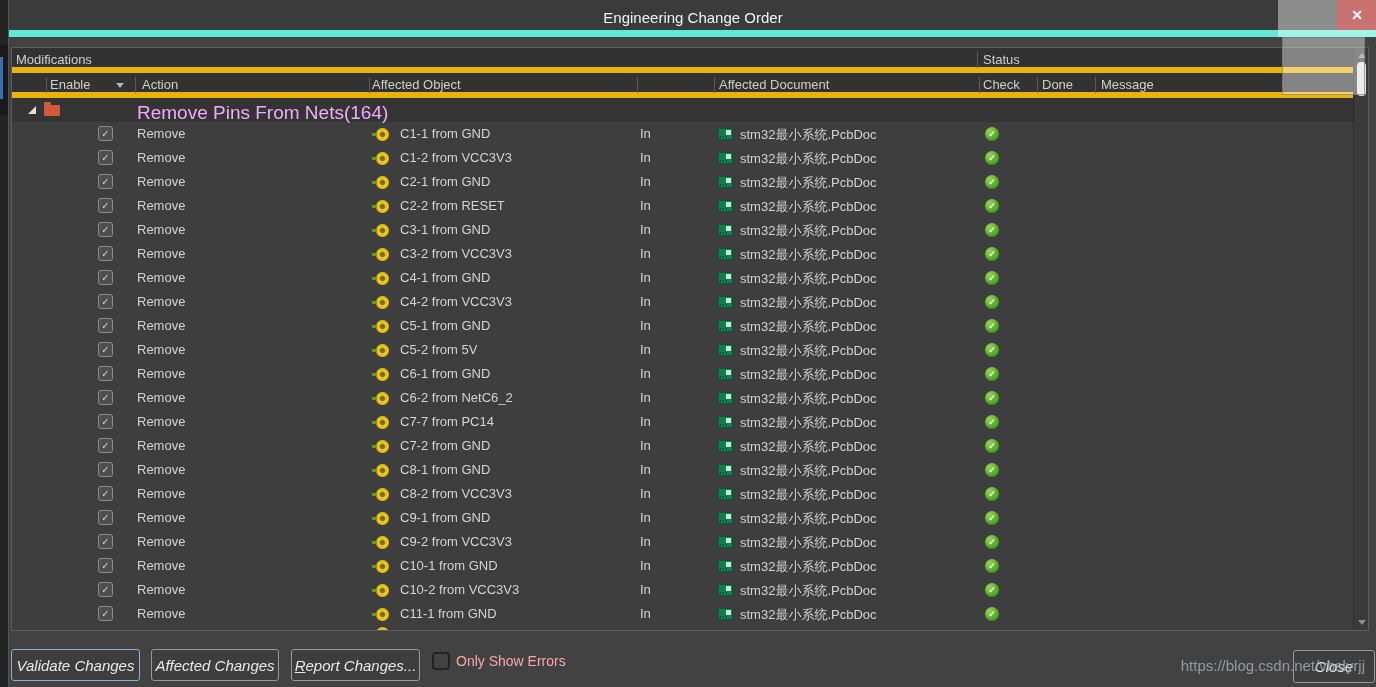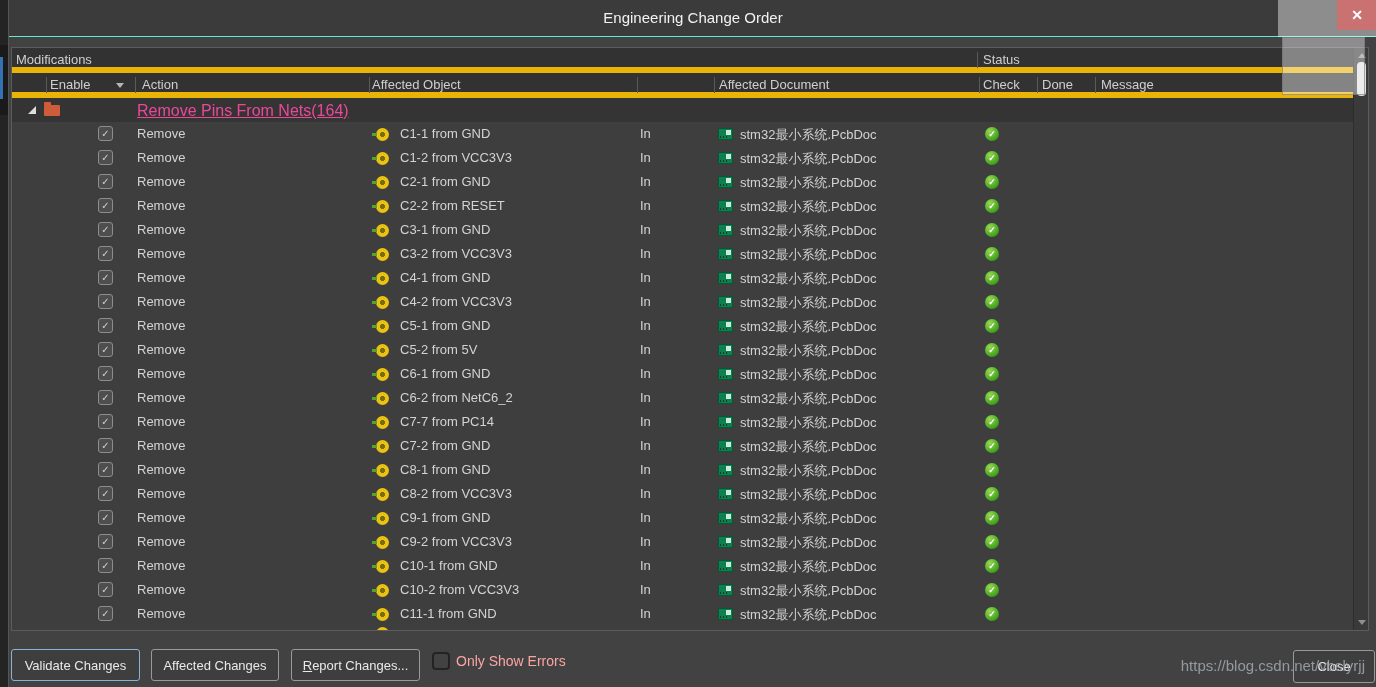--- a/index.html
+++ b/index.html
@@ -6,21 +6,21 @@
   html,body { width:1376px; height:687px; overflow:hidden; }
   body { position:relative; background:#1d1d1d; font-family:"Liberation Sans", sans-serif; }
 
   
   .app-strip { position:absolute; left:0; top:0; width:8px; height:687px; background:#242424; }
   .app-strip .dark-seg { position:absolute; left:0; top:45px; width:8px; height:70px; background:#1a1a1a; }
   .app-strip .strip-blue { position:absolute; left:0; top:57px; width:3px; height:42px; background:#3472b4; }
 
   
   .dialog { position:absolute; left:8px; top:0; width:1368px; height:687px; background:#424242; border-left:1px solid #555; }
-  .titlebar { position:absolute; left:0; top:0; width:1368px; height:37px; background:#3b3b3b; border-bottom:1px solid #5eead4; }
+  .titlebar { position:absolute; left:0; top:0; width:1368px; height:37px; background:#3b3b3b; border-bottom:7px solid #5eead4; }
   .title { position:absolute; left:0; right:0; top:9px; text-align:center; color:#f2f2f2; font-size:15px; }
   .close-btn { position:absolute; right:0; top:0; width:40px; height:30px; background:#ca7171; z-index:10;
                display:flex; align-items:center; justify-content:center; cursor:pointer; }
   .close-btn span { color:#fff; font-size:14px; font-weight:bold; }
 
   
   .grid { position:absolute; left:2px; top:47px; width:1358px; height:584px; background:#3e3e3e; border:1px solid #5c5c5c; }
   .band { position:absolute; left:0; width:1341px; height:25px; background:#323232; border-bottom:6px solid #eab308; color:#cfcfcf; font-size:13px; }
   .band1 { top:0; }
   .band2 { top:25px; }
@@ -31,21 +31,21 @@
   .sep.s625 { left:625px; } .sep.s702 { left:702px; } .sep.s967 { left:967px; } .sep.s1025 { left:1025px; } .sep.s1083 { left:1083px; }
   .hc.c0 { left:38px; } .hc.c1 { left:130px; } .hc.c2 { left:360px; } .hc.c3 { left:630px; }
   .hc.c4 { left:707px; } .hc.c5 { left:971px; } .hc.c6 { left:1030px; } .hc.c7 { left:1089px; }
   .dd-tri { position:absolute; left:104px; top:10px; width:0; height:0; border-left:4px solid transparent; border-right:4px solid transparent; border-top:5px solid #b5b5b5; }
 
   .gbody { position:absolute; left:0; top:50px; width:1341px; bottom:0; background:#3e3e3e; overflow:hidden; }
   .group-row { position:relative; height:24px; background:#343434; }
   .expander { position:absolute; left:16px; top:8px; width:0; height:0; border-left:8px solid transparent; border-bottom:8px solid #dedede; }
   .folder { position:absolute; left:32px; top:7px; width:16px; height:11px; background:#ce5b3a; border-radius:1px; }
   .folder::before { content:""; position:absolute; left:0; top:-3px; width:7px; height:3px; background:#ce5b3a; border-radius:1px 1px 0 0; }
-  .group-label { position:absolute; left:125px; top:4px; color:#ec4899; font-size:16px; white-space:nowrap;text-decoration:underline; }
+  .group-label { position:absolute; left:125px; top:4px; color:#f0abfc; font-size:19px; white-space:nowrap; }
 
   .grid-row { position:relative; height:24px; color:#d3d3d3; font-size:13px; }
   .grid-row .cell { position:absolute; top:4px; white-space:nowrap; }
   .grid-row .action { left:125px; }
   .grid-row .object { left:388px; }
   .grid-row .prep { left:628px; }
   .grid-row .doc { left:728px; }
   .checkbox { position:absolute; left:86px; top:4px; width:15px; height:15px; background:#4e4e4e; border:1px solid #8c8c8c; border-radius:3px; display:flex; align-items:center; justify-content:center; cursor:pointer; }
   .checkbox .tick { color:#d0d0d0; font-size:10px; line-height:1; }
   .pin-icon { position:absolute; left:364px; top:6px; width:13px; height:13px; border-radius:50%;
@@ -61,22 +61,22 @@
   .sliver { position:relative; height:5px; overflow:hidden; }
   .sliver .pin-icon { top:1px; }
 
   
   .vscroll { position:absolute; right:0; top:0; width:15px; height:100%; background:#3a3a3a; border-left:1px solid #2d2d2d; }
   .sb-up { position:absolute; left:4px; top:5px; width:0; height:0; border-left:4px solid transparent; border-right:4px solid transparent; border-bottom:5px solid #8f8f8f; }
   .sb-down { position:absolute; left:4px; bottom:5px; width:0; height:0; border-left:4px solid transparent; border-right:4px solid transparent; border-top:5px solid #8f8f8f; }
   .sb-thumb { position:absolute; left:3px; top:14px; width:9px; height:34px; background:#dfdfdf; border-radius:4px; }
 
   
-  .btn { position:absolute; height:32px; background:#3e3e3e; border:1px solid #999; border-radius:3px; color:#e9e9e9; font-size:13px;
-         display:flex; align-items:center; justify-content:center; cursor:pointer; white-space:nowrap; }
+  .btn { position:absolute; height:32px; background:#3e3e3e; border:1px solid #999; border-radius:3px; color:#e9e9e9; font-size:15px;
+         display:flex; align-items:center; justify-content:center; cursor:pointer; white-space:nowrap;font-style:italic; }
   .btn.validate { left:2px; top:649px; width:129px; border-color:#8ab2d8; }
   .btn.execute { left:142px; top:649px; width:128px; }
   .btn.report { left:282px; top:649px; width:129px; }
   .btn.report .mn { text-decoration:underline; }
   .btn.closeb { left:1284px; top:650px; width:82px; height:33px; z-index:2; }
   .ose-check { position:absolute; left:423px; top:652px; width:18px; height:18px; border:2px solid #232323; border-radius:4px; background:transparent; cursor:pointer; }
   .ose-label { position:absolute; left:447px; top:653px; color:#fca5a5; font-size:14px; white-space:nowrap; }
 
   
   .watermark { position:absolute; right:11px; top:657px; color:rgba(163,169,176,0.85); font-size:15px; white-space:nowrap; z-index:30; pointer-events:none; }

